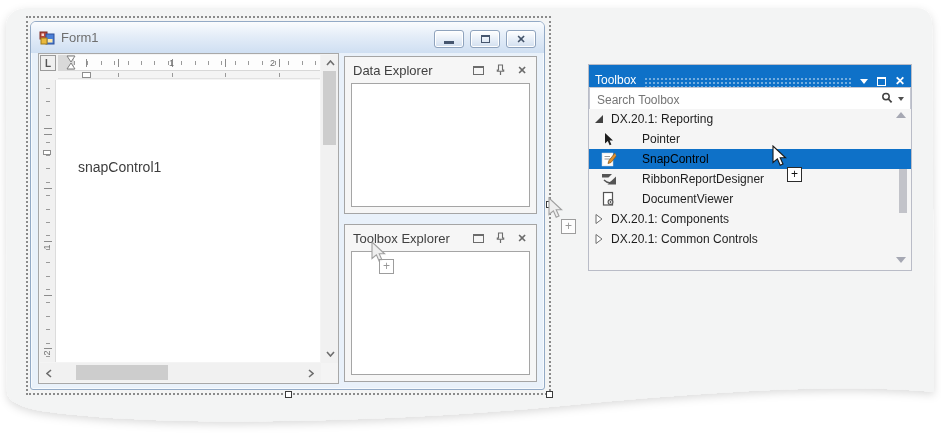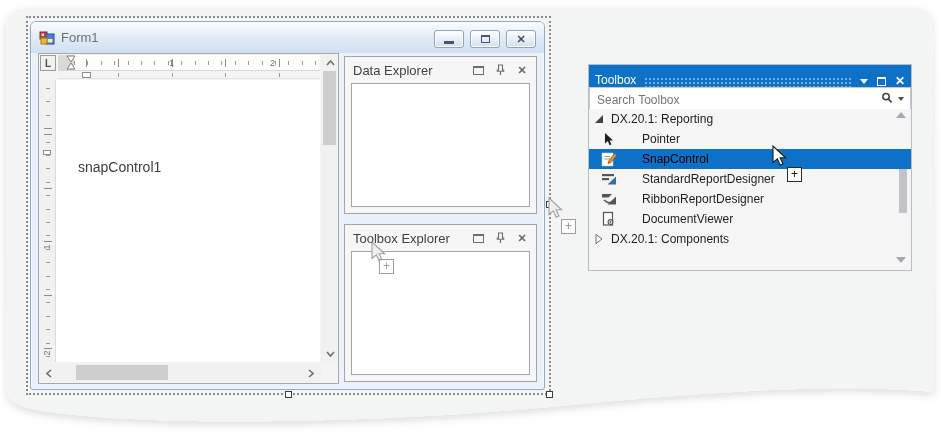--- a/index.html
+++ b/index.html
@@ -295,30 +295,20 @@
           <svg width="16" height="16">
             <rect x="1.5" y="2.5" width="10" height="12" fill="#fff" stroke="#f0f0f0" stroke-width="1.4"></rect>
             <line x1="3.5" y1="5.5" x2="9" y2="5.5" stroke="#9a9a9a"></line>
             <line x1="3.5" y1="8" x2="9" y2="8" stroke="#9a9a9a"></line>
             <path d="M14,2 L8,9.5 L7,12.5 L10,11.5 L15.2,5" fill="#e2912f" stroke="#8a5a16" stroke-width="0.8"></path>
           </svg>
         </span>
         <span class="tb-label">SnapControl</span>
       </div>
 
-      <div class="tb-row item">
-        <span class="tb-icon">
-          <svg width="16" height="16">
-            <rect x="1" y="3" width="12" height="2.2" fill="#555"></rect>
-            <rect x="1" y="7" width="7" height="2.2" fill="#555"></rect>
-            <path d="M15,5.5 L15,13.5 L6.5,13.5 Z" fill="#3c6a9e"></path>
-          </svg>
-        </span>
-        <span class="tb-label">StandardReportDesigner</span>
-      </div>
 
       <div class="tb-row item">
         <span class="tb-icon">
           <svg width="16" height="16">
             <path d="M1,3 h10 l-3.5,3.5 h-6.5 z" fill="#555"></path>
             <path d="M15,5.5 L15,13.5 L6.5,13.5 Z" fill="#555"></path>
             <path d="M3,9 q4,4 8,2" stroke="#555" stroke-width="1.4" fill="none"></path>
           </svg>
         </span>
         <span class="tb-label">RibbonReportDesigner</span>
@@ -335,20 +325,26 @@
         <span class="tb-label">DocumentViewer</span>
       </div>
 
       <div class="tb-row group">
         <svg width="10" height="10">
             <path d="M2,0.5 L8,5 L2,9.5 Z" fill="#fff" stroke="#6d6d6d"></path>
           </svg>
         <span>DX.20.1: Components</span>
       </div>
 
+      <div class="tb-row group">
+        <svg width="10" height="10">
+            <path d="M2,0.5 L8,5 L2,9.5 Z" fill="#fff" stroke="#6d6d6d"></path>
+          </svg>
+        <span>DX.20.1: Common Controls</span>
+      </div>
 
       <svg class="tb-scroll-up" width="10" height="6">
           <path d="M5,0 L10,6 L0,6 Z" fill="#a6a8b3"></path>
         </svg>
       <div class="tb-scroll-thumb"></div>
       <svg class="tb-scroll-down" width="10" height="6">
           <path d="M0,0 L10,0 L5,6 Z" fill="#a6a8b3"></path>
         </svg>
     </div>
   </div>

